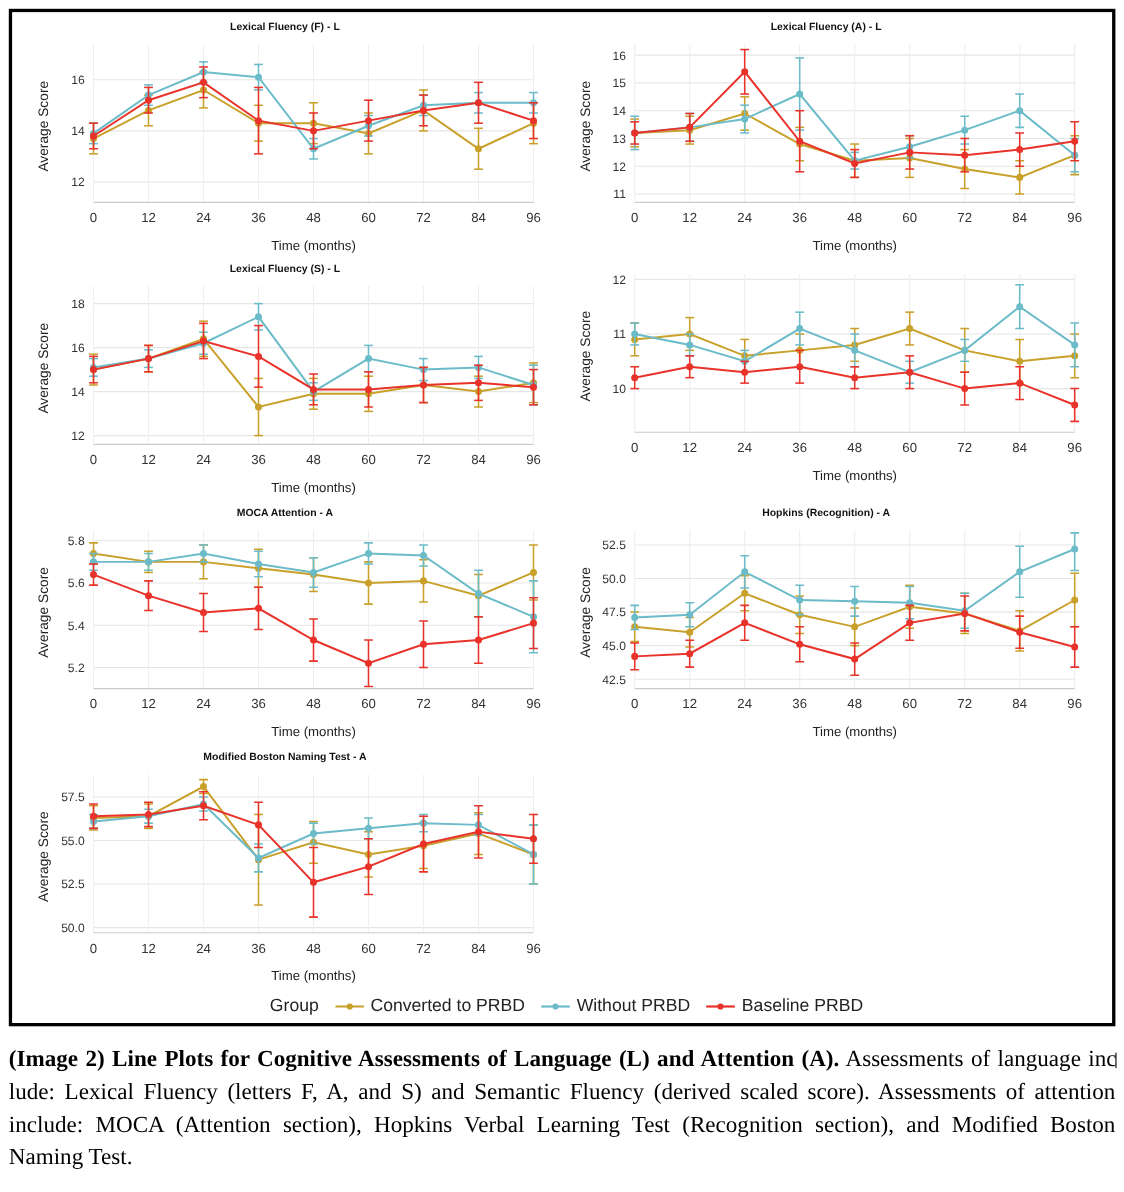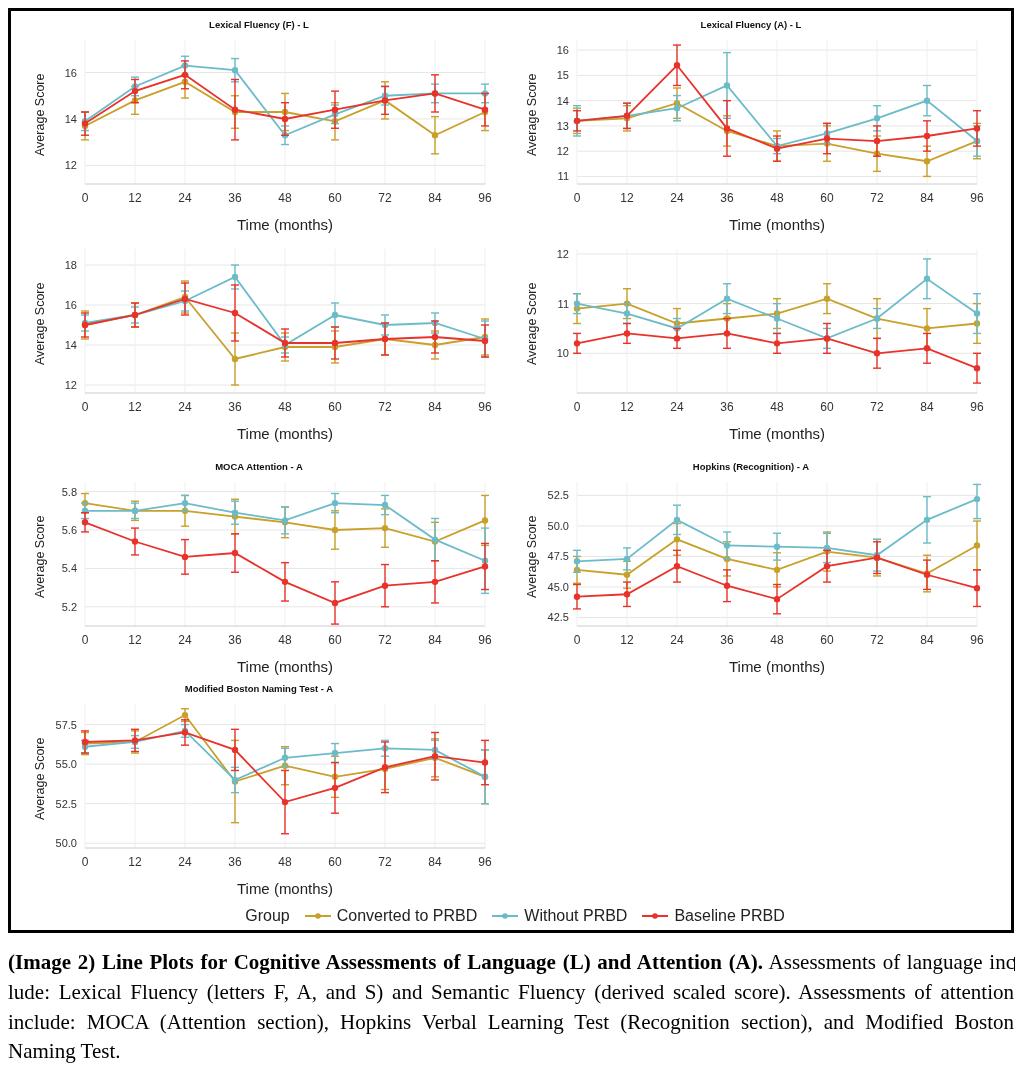--- a/index.html
+++ b/index.html
@@ -9,21 +9,21 @@
     border:3px solid #000000;background:#ffffff;box-sizing:border-box;
   }
   .panel{position:absolute;}
   .panel-title{
     font-family:"Liberation Sans", sans-serif;font-weight:bold;font-size:9.5px;
     color:#111;text-align:center;width:100%;
   }
   .plotwrap{position:relative;width:100%;}
   svg{display:block;}
   .axis-label{
-    font-family:"Liberation Sans", sans-serif;font-size:15px;color:#222;
+    font-family:"Liberation Sans", sans-serif;font-size:12px;color:#222;
     text-align:center;
   }
   .ylabel{
     font-family:"Liberation Sans", sans-serif;font-size:12.5px;color:#222;
     transform:rotate(-90deg);transform-origin:left top;white-space:nowrap;
     position:absolute;
   }
   .legend{
     position:absolute;left:4px;top:895px;width:100%;text-align:center;
     font-family:"Liberation Sans", sans-serif;font-size:16px;color:#222;
@@ -352,20 +352,21 @@
             <circle cx="416" cy="105.99999999999999" r="2.4" fill="#E8322A" stroke="#E8322A"></circle>
             <circle cx="466" cy="98.4210526315789" r="2.4" fill="#E8322A" stroke="#E8322A"></circle>
           </g>
         </svg>
         <div class="axis-label" style="position: absolute; left: 66px; width: 400px; top: 186px;">Time (months)</div>
         <div class="ylabel" style="left: 14px; top: 126px;">Average Score</div>
       </div>
   </div>
 
   <div class="panel" id="p2" style="left:8px;  top:228px;width:480px; height:222px;">
+    <div class="panel-title">Lexical Fluency (S) - L</div>
     <div class="plotwrap">
         <svg width="480" height="200">
           <rect x="66" y="10" width="400" height="144" fill="#ffffff"></rect>
           <line x1="66" x2="466" y1="146" y2="146" stroke="#e6e6e6" stroke-width="1"></line>
           <text x="58" y="150" text-anchor="end" font-size="11" font-family="&quot;Liberation Sans&quot;, sans-serif" fill="#333">12</text>
           <line x1="66" x2="466" y1="106" y2="106" stroke="#e6e6e6" stroke-width="1"></line>
           <text x="58" y="110" text-anchor="end" font-size="11" font-family="&quot;Liberation Sans&quot;, sans-serif" fill="#333">14</text>
           <line x1="66" x2="466" y1="66.00000000000001" y2="66.00000000000001" stroke="#e6e6e6" stroke-width="1"></line>
           <text x="58" y="70.00000000000001" text-anchor="end" font-size="11" font-family="&quot;Liberation Sans&quot;, sans-serif" fill="#333">16</text>
           <line x1="66" x2="466" y1="26" y2="26" stroke="#e6e6e6" stroke-width="1"></line>

